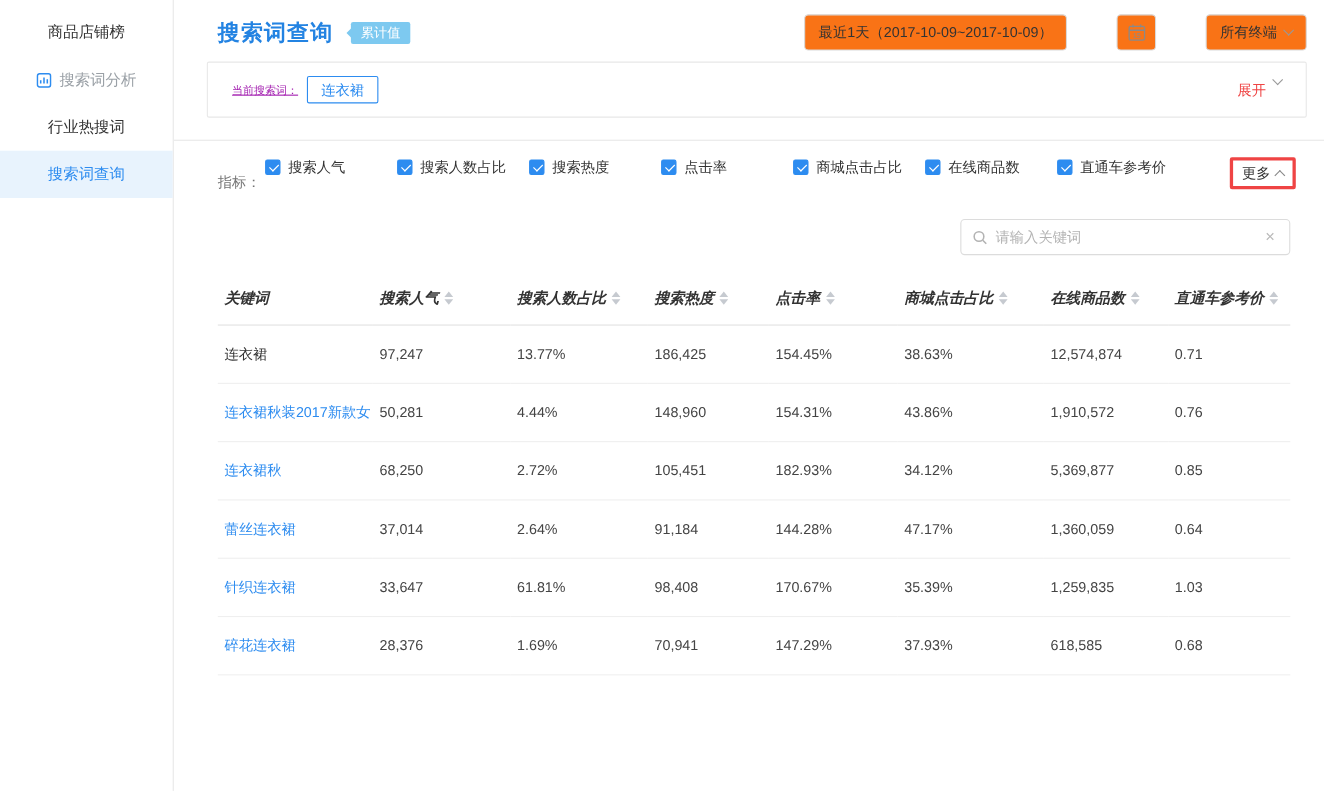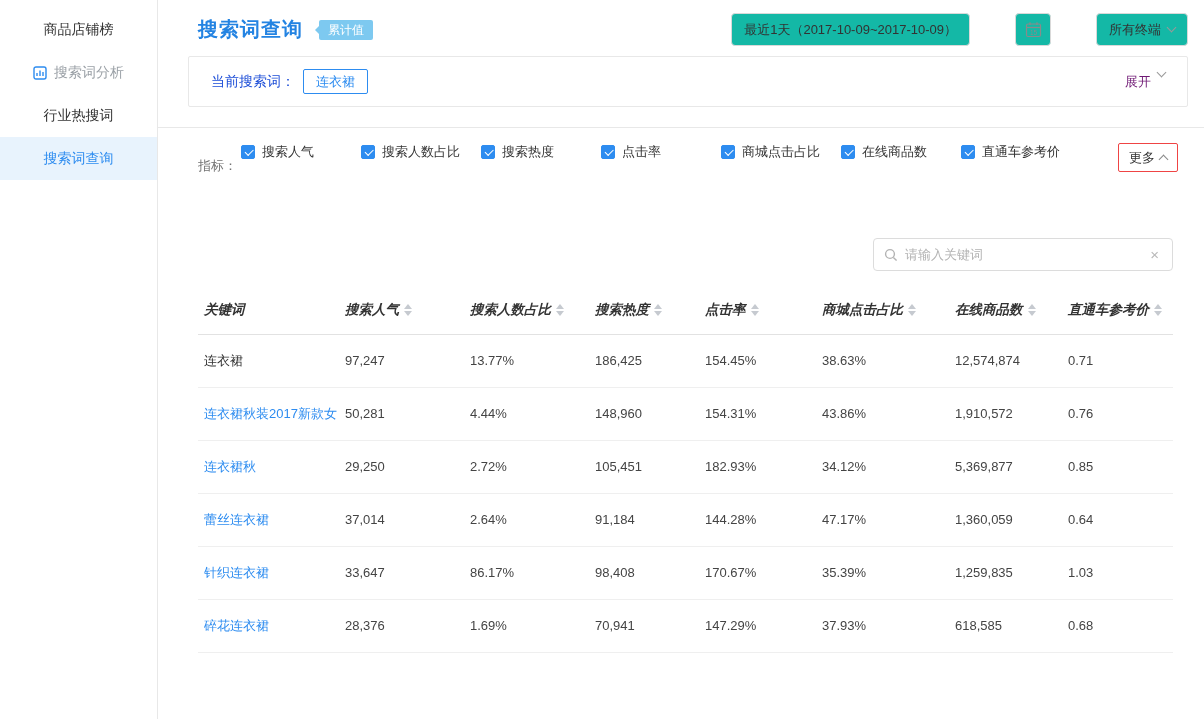--- a/index.html
+++ b/index.html
@@ -22,53 +22,53 @@
   .main { flex:1; min-width:0; display:flex; flex-direction:column; }
 
   .topbar { display:flex; align-items:center; justify-content:space-between; padding:13px 16px 8px 40px; }
   .title-wrap { display:flex; align-items:center; }
   .page-title { font-size:20px; font-weight:bold; color:#2383e2; letter-spacing:1px; }
   .badge { position:relative; margin-left:16px; background:#7dc9f0; color:#fff; font-size:12px;
            padding:4px 9px; border-radius:2px; line-height:1; }
   .badge::before { content:""; position:absolute; left:-9px; top:50%; margin-top:-5px;
            border:5px solid transparent; border-right:5px solid #7dc9f0; }
   .topbar-right { display:flex; align-items:center; gap:7px; }
-  .btn { height:33px; border:1px solid #d9d9d9; border-radius:4px; background:#14b8a6;
+  .btn { height:33px; border:1px solid #d9d9d9; border-radius:4px; background:#f97316;
          display:flex; align-items:center; padding:0 12px; font-size:13px; color:#333; cursor:pointer;margin-left:38px; }
   .cal-btn { width:36px; justify-content:center; padding:0; }
   .chev { display:inline-block; width:7px; height:7px; border-right:1.4px solid #999;
           border-bottom:1.4px solid #999; transform:rotate(45deg); margin-left:7px; margin-top:-4px; }
   .chev.up { transform:rotate(-135deg); margin-top:4px; }
 
   .word-box { margin:2px 16px 0 30px; border:1px solid #e8e8e8; border-radius:2px;
               display:flex; align-items:center; padding:12px 22px; }
-  .word-label { font-size:14px; color:#1d4ed8; }
+  .word-label { font-size:10px; color:#a21caf;text-decoration:underline; }
   .word-tag { margin-left:8px; border:1px solid #2d8cf0; color:#2d8cf0; background:#fff;
               padding:5px 12px; border-radius:2px; font-size:13px; cursor:pointer; line-height:1; }
-  .expand { margin-left:auto; color:#701a75; font-size:13px; cursor:pointer; display:flex; align-items:flex-start; }
+  .expand { margin-left:auto; color:#ef4444; font-size:13px; cursor:pointer; display:flex; align-items:flex-start; }
 
   .header-sep { border-bottom:1px solid #e8e8e8; margin-top:20px; }
 
   .metrics { display:flex; align-items:flex-start; padding:15px 26px 0 40px; }
   .metrics-label { font-size:13px; color:#737373; margin-top:14px; white-space:nowrap; }
   .metrics-rows { flex:1; margin-left:4px; }
   .m-row { display:flex; margin-bottom:11px; }
   .chk-item { width:120px; display:flex; align-items:center; cursor:pointer; font-size:13px; color:#333; }
   .cbx { width:14px; height:14px; border:1px solid #c4c6cc; border-radius:2px; margin-right:7px;
          position:relative; background:#fff; flex-shrink:0; }
   .cbx.checked { background:#2d8cf0; border-color:#2d8cf0; }
   .cbx.checked::after { content:""; position:absolute; left:2.5px; top:3px; width:7px; height:3.5px;
          border-left:1.6px solid #fff; border-bottom:1.6px solid #fff; transform:rotate(-45deg); }
-  .more-btn { width:60px; height:29px; border:1px solid #ef4444; background:#fff; border-radius:2px;
+  .more-btn { width:60px; height:29px; border:3px solid #ef4444; background:#fff; border-radius:2px;
          font-size:13px; color:#333; display:flex; align-items:center; justify-content:center; cursor:pointer; }
   .more-btn .chev { margin-left:5px; border-color:#888; }
 
   .search-row { display:flex; justify-content:flex-end; padding:24px 31px 0 40px; }
   .search-box { width:300px; height:33px; border:1px solid #dcdcdc; border-radius:4px;
-         display:flex; align-items:center; padding:0 10px; background:#fff;margin-top:39px; }
+         display:flex; align-items:center; padding:0 10px; background:#fff; }
   .search-box input { flex:1; border:none; outline:none; font-size:13px; color:#333; margin-left:7px;
          font-family:inherit; background:transparent; }
   .search-box input::placeholder { color:#b3b3b3; }
   .clear-x { color:#b9b9b9; font-size:15px; cursor:pointer; padding:0 3px; line-height:1; }
   .clear-x::before { content:"×"; }
 
   .table-wrap { padding:16px 31px 0 40px; }
   table { width:100%; border-collapse:collapse; table-layout:fixed; }
   th, td { text-align:left; padding:0 6px; white-space:nowrap; overflow:hidden; }
   th { height:47px; font-weight:bold; color:#333; font-size:13.5px; border-bottom:1px solid #e2e2e2;font-style:italic; }
@@ -286,42 +286,42 @@
               <td class="num">50,281</td>
               <td class="num">4.44%</td>
               <td class="num">148,960</td>
               <td class="num">154.31%</td>
               <td class="num">43.86%</td>
               <td class="num">1,910,572</td>
               <td class="num">0.76</td>
             </tr>
             <tr>
               <td class="kw link">连衣裙秋</td>
-              <td class="num">29,250</td>
+              <td class="num">68,250</td>
               <td class="num">2.72%</td>
               <td class="num">105,451</td>
               <td class="num">182.93%</td>
               <td class="num">34.12%</td>
               <td class="num">5,369,877</td>
               <td class="num">0.85</td>
             </tr>
             <tr>
               <td class="kw link">蕾丝连衣裙</td>
               <td class="num">37,014</td>
               <td class="num">2.64%</td>
               <td class="num">91,184</td>
               <td class="num">144.28%</td>
               <td class="num">47.17%</td>
               <td class="num">1,360,059</td>
               <td class="num">0.64</td>
             </tr>
             <tr>
               <td class="kw link">针织连衣裙</td>
               <td class="num">33,647</td>
-              <td class="num">86.17%</td>
+              <td class="num">61.81%</td>
               <td class="num">98,408</td>
               <td class="num">170.67%</td>
               <td class="num">35.39%</td>
               <td class="num">1,259,835</td>
               <td class="num">1.03</td>
             </tr>
             <tr>
               <td class="kw link">碎花连衣裙</td>
               <td class="num">28,376</td>
               <td class="num">1.69%</td>

